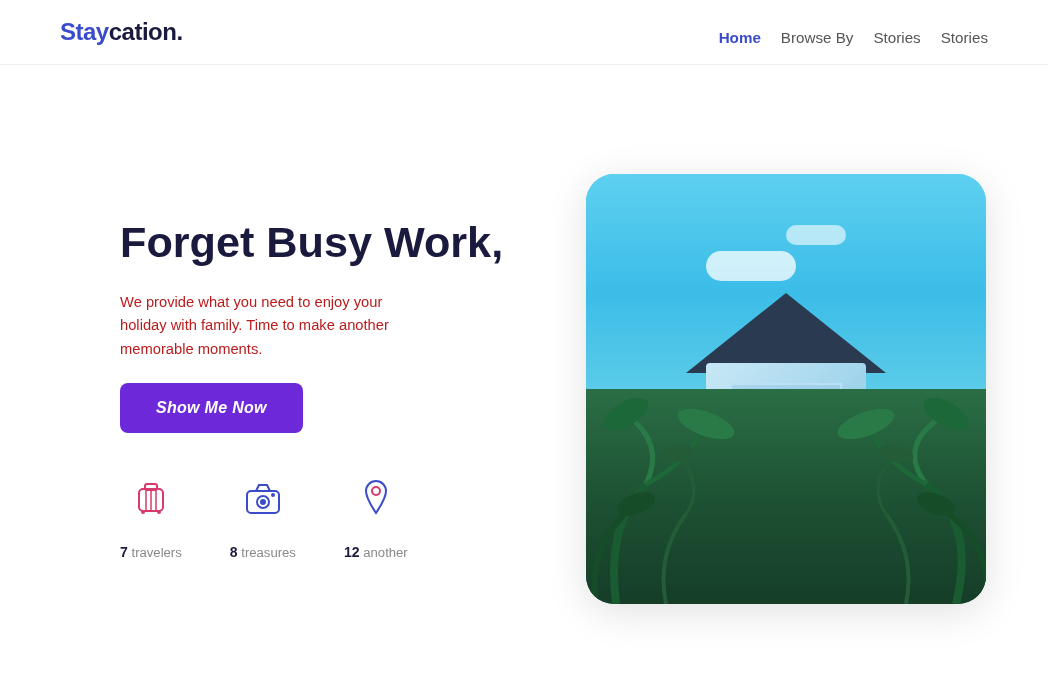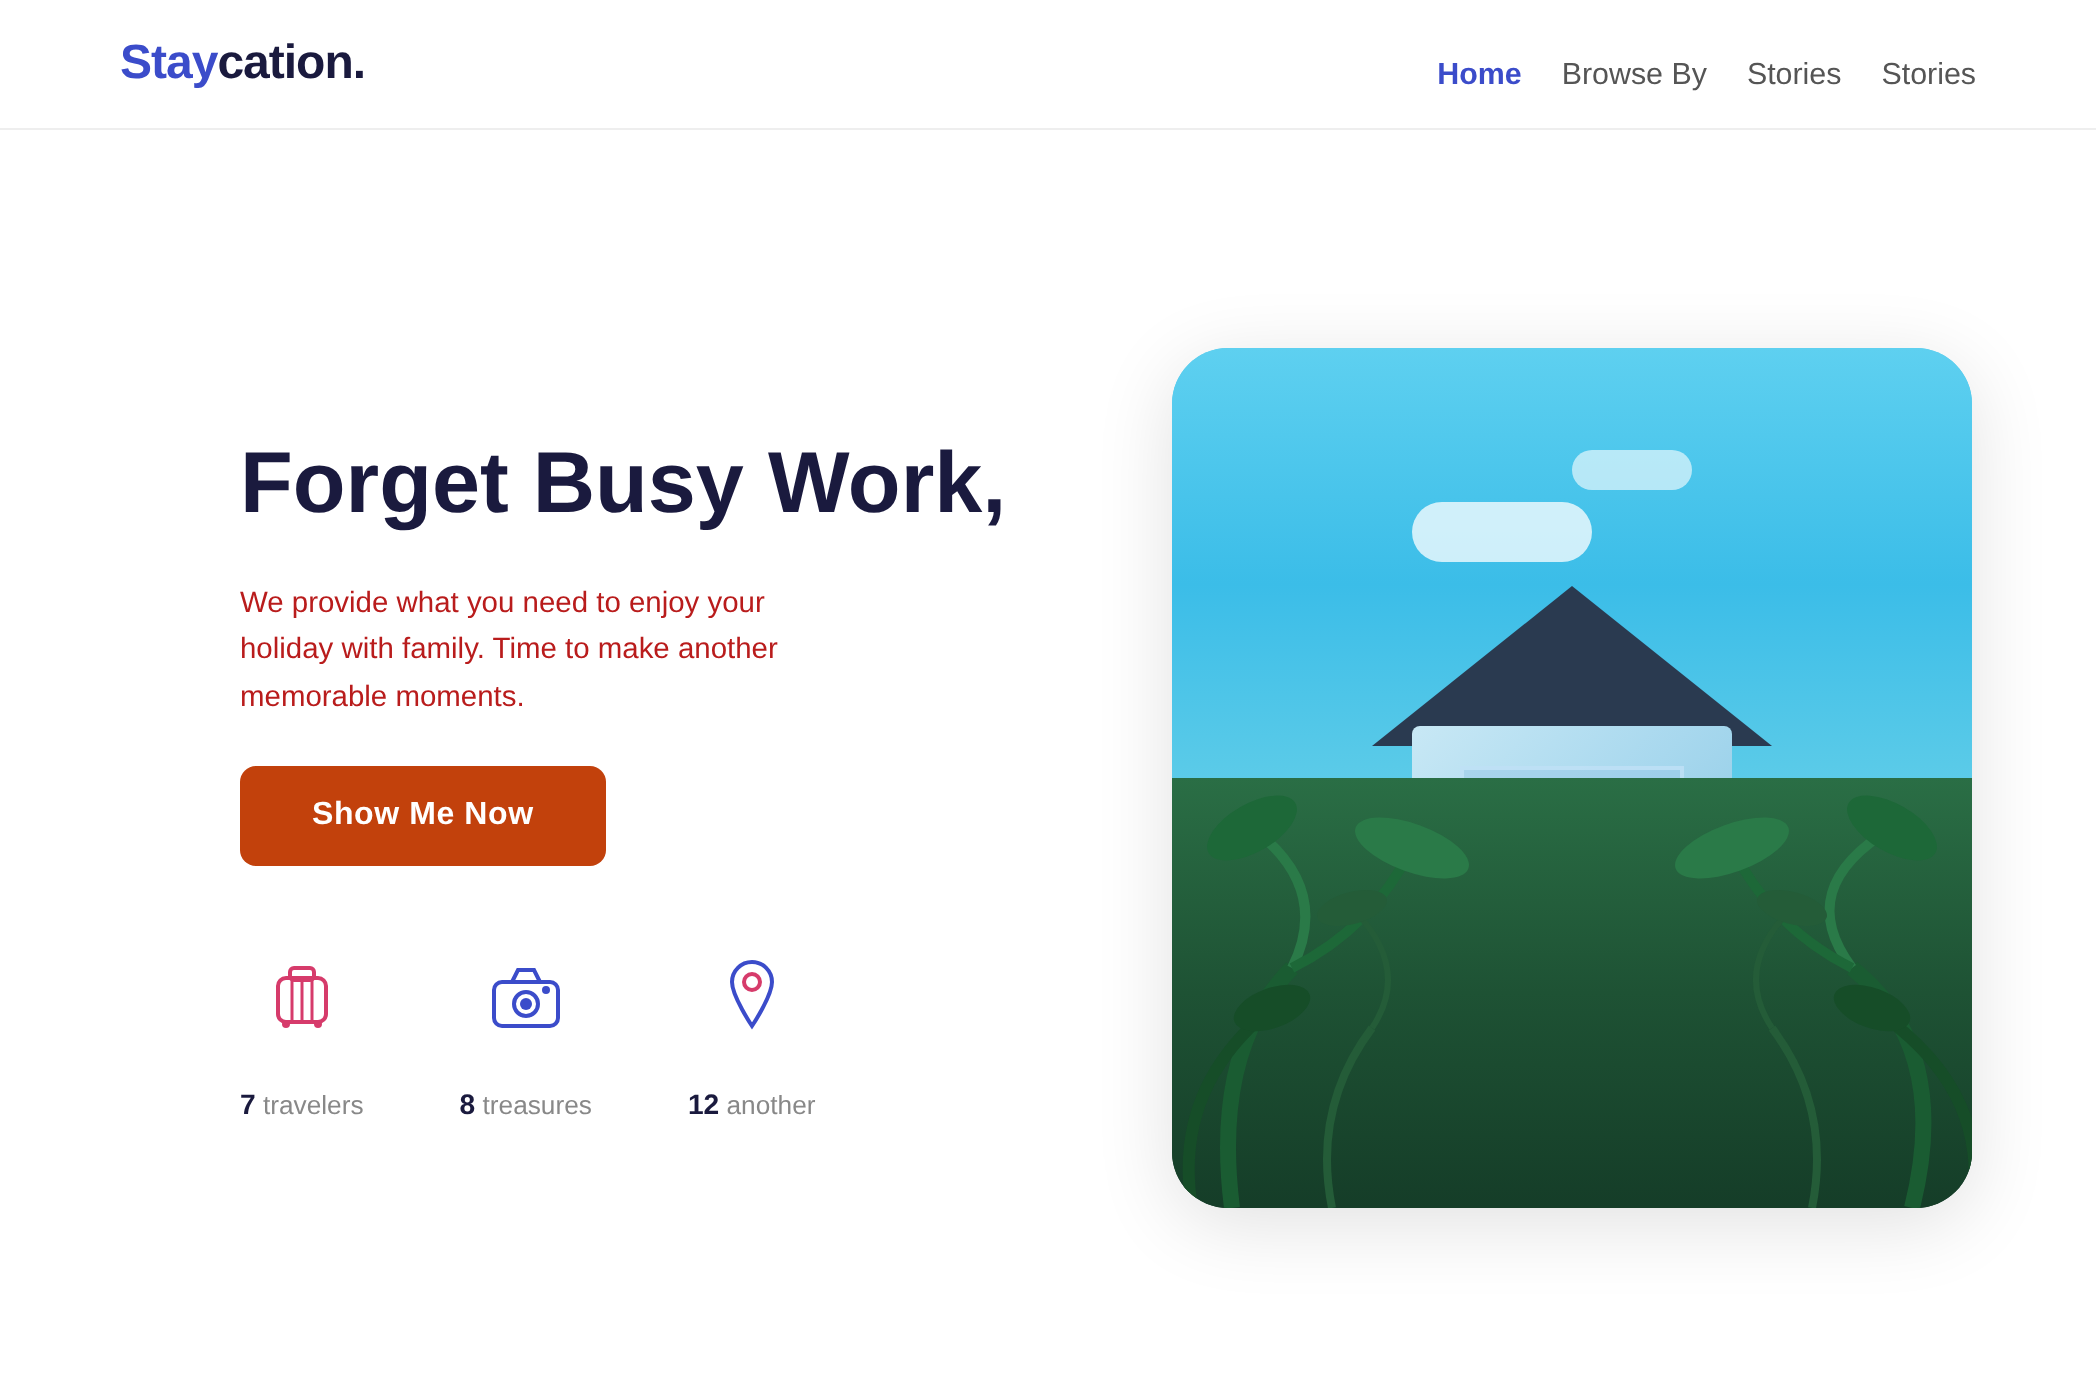--- a/index.html
+++ b/index.html
@@ -81,30 +81,31 @@
 
     .hero-subtitle {
       font-size: 0.92rem;
       color: #b91c1c;
       line-height: 1.6;
       max-width: 300px;
     }
 
     .btn-show {
       display: inline-block;
-      background: #c2410c;
+      background: #6d28d9;
       color: #fff;
       border: none;
       padding: 16px 36px;
       border-radius: 8px;
       font-size: 1rem;
       font-weight: 600;
       cursor: pointer;
       width: fit-content;
       letter-spacing: 0.3px;
+      font-style: italic;
     }
 
     
     .stats {
       display: flex;
       gap: 48px;
       margin-top: 20px;
       align-items: flex-end;
     }
 

